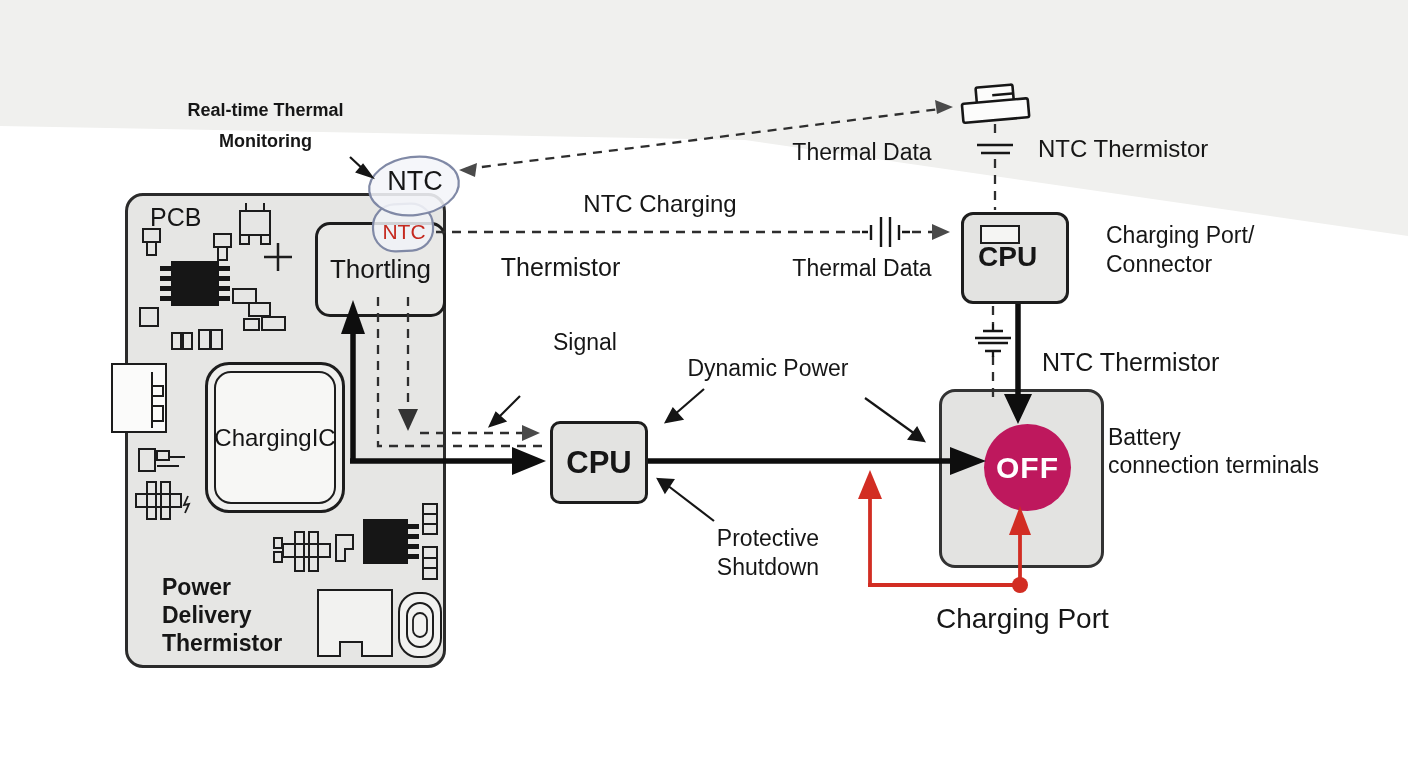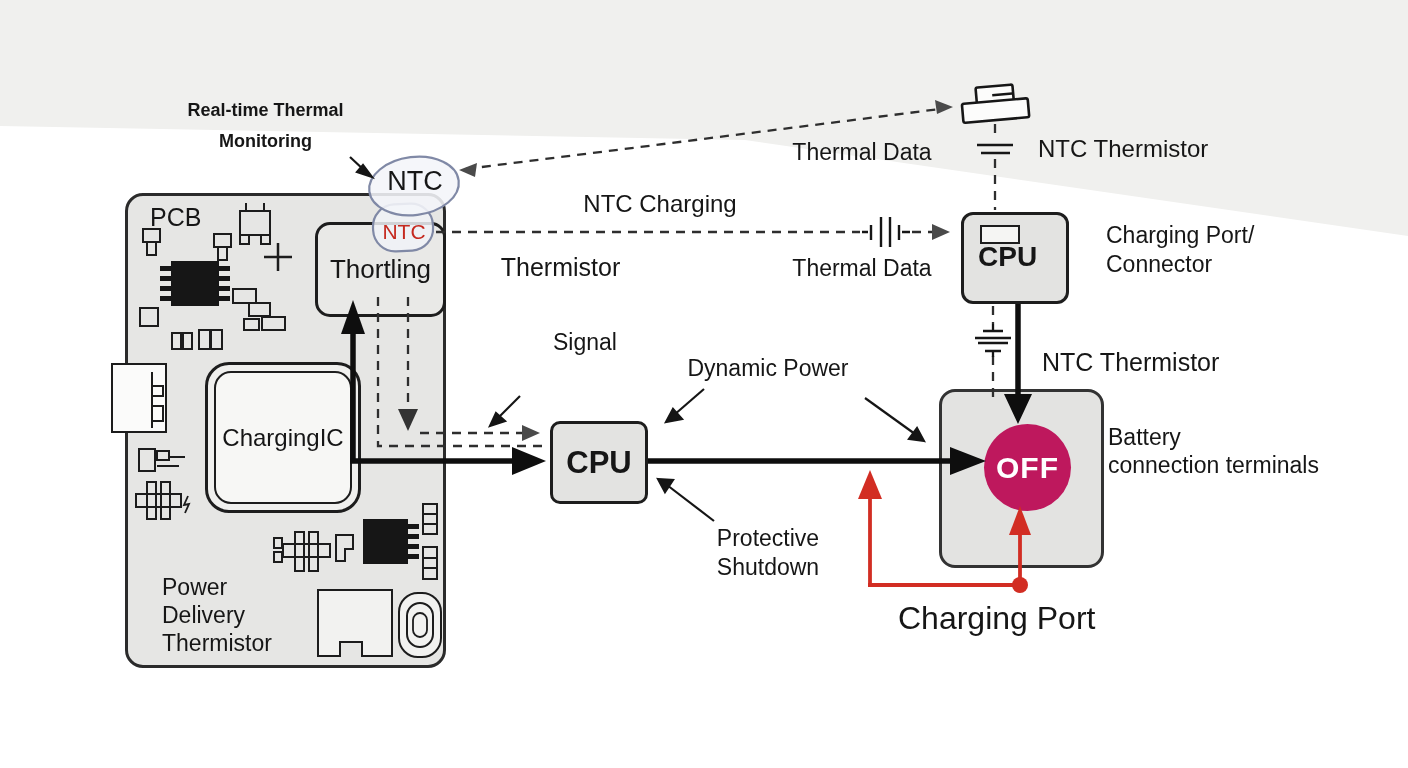--- a/index.html
+++ b/index.html
@@ -11,21 +11,21 @@
     position:absolute;left:0;top:0;width:1408px;height:768px;background:#f0f0ee;
     clip-path:polygon(0 0,1408px 0,1408px 236px,745px 140px,0 126px);
   }
   .box{position:absolute;box-sizing:border-box;background:#e4e4e2;border:3px solid #1d1d1d;border-radius:12px;}
   .lbl{position:absolute;font-size:23px;line-height:29px;white-space:nowrap;}
   .lbl span{display:block;}
   .ctr{text-align:center;}
   #pcb-board{left:125px;top:193px;width:321px;height:475px;border:3px solid #2b2b2b;border-radius:18px;background:#e6e6e4;}
   #throttling-box{left:315px;top:222px;width:131px;height:95px;border-radius:15px;background:#e9e9e7;
     display:flex;align-items:center;justify-content:center;font-size:26px;}
-  #charging-ic{left:205px;top:362px;width:156px;height:151px;border-radius:24px;background:#f0f0ee;}
+  #charging-ic{left:205px;top:362px;width:140px;height:151px;border-radius:24px;background:#f0f0ee;}
   #charging-ic .inner{position:absolute;left:6px;top:6px;right:6px;bottom:6px;border:2.5px solid #1d1d1d;border-radius:17px;background:#f7f7f5;
     display:flex;align-items:center;justify-content:center;text-align:center;font-size:24px;line-height:29px;}
   #cpu-mid{left:550px;top:421px;width:98px;height:83px;border-radius:10px;background:#e3e3e1;
     display:flex;align-items:center;justify-content:center;font-size:31px;font-weight:700;}
   #cpu-right{left:961px;top:212px;width:108px;height:92px;border-radius:12px;background:#e3e3e1;}
   #cpu-right .chip-slot{position:absolute;left:16px;top:10px;width:36px;height:15px;border:2.5px solid #1d1d1d;background:#f5f5f3;}
   #cpu-right .cpu-txt{position:absolute;left:14px;top:26px;font-size:28px;font-weight:700;}
   #battery-box{left:939px;top:389px;width:165px;height:179px;border:3px solid #333;border-radius:16px;background:#e3e3e1;}
   #off-circle{position:absolute;left:984px;top:424px;width:87px;height:87px;border-radius:50%;background:#be185d;
     display:flex;align-items:center;justify-content:center;color:#fff;font-size:30px;font-weight:700;letter-spacing:1px;}
@@ -37,22 +37,22 @@
   #thermistor{left:478px;top:253px;width:165px;font-size:25px;}
   #thermal-data-top{left:772px;top:138px;width:180px;}
   #ntc-thermistor-top{left:1038px;top:134px;font-size:24px;}
   #thermal-data-mid{left:772px;top:254px;width:180px;}
   #charging-port-conn{left:1106px;top:221px;line-height:29px;}
   #ntc-thermistor-right{left:1042px;top:348px;font-size:25px;}
   #power-control{left:500px;top:327px;width:170px;line-height:30px;}
   #dynamic-power{left:668px;top:325px;width:200px;line-height:30px;margin-top:28px;}
   #protective{left:688px;top:524px;width:160px;}
   #battery-terminals{left:1108px;top:423px;line-height:28px;}
-  #charging-port{left:898px;top:604px;width:165px;font-size:32px;}
-  #power-delivery{left:162px;top:573px;line-height:28px;}
+  #charging-port{left:936px;top:604px;width:165px;font-size:28px;}
+  #power-delivery{left:162px;top:573px;line-height:28px;font-weight:bold;}
   svg.overlay{position:absolute;left:0;top:0;pointer-events:none;}
 </style>
 </head>
 <body>
 
 <div id="stage">
 
   <div class="band"></div>
 
   <div class="box" id="pcb-board"></div>

